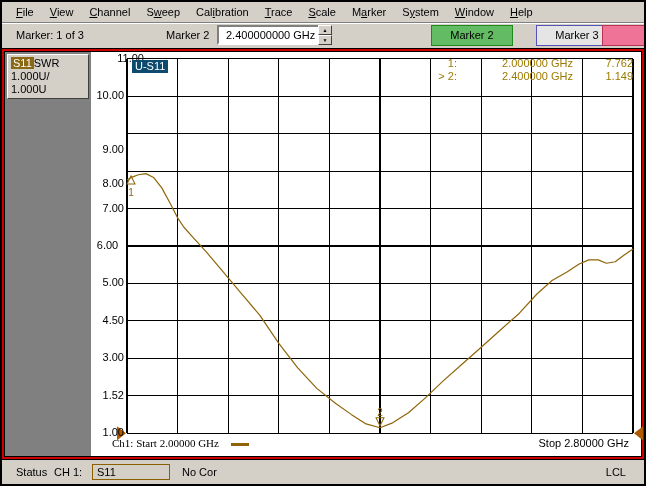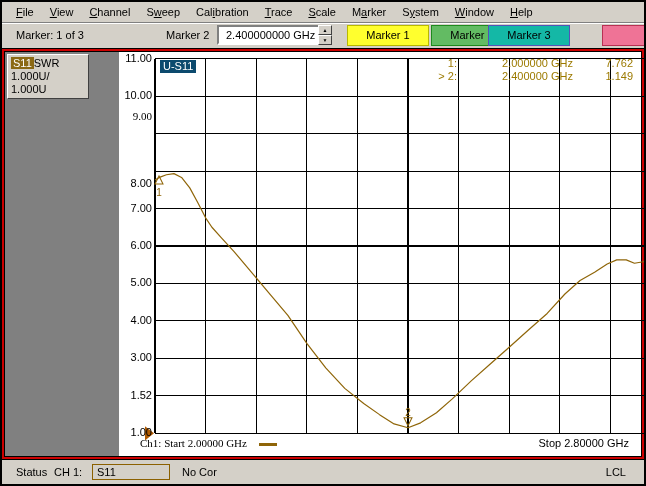--- a/index.html
+++ b/index.html
@@ -20,21 +20,21 @@
   .tb-input{position:absolute;left:215px;top:2px;width:92px;height:14px;
     border:2px solid;border-color:#808080 #fff #fff #808080;background:#fff;
     font-family:"Liberation Sans",sans-serif;font-size:11px;padding:1px 7px;}
   .spinner{position:absolute;left:316px;top:2px;width:14px;height:20px;display:flex;flex-direction:column;}
   .spin-btn{flex:1;background:#d4d0c8;border:1px solid;border-color:#fff #404040 #404040 #fff;
     font-size:5px;line-height:7px;text-align:center;padding:0;cursor:default;}
   .tb-btn{position:absolute;top:2px;height:19px;line-height:19px;text-align:center;
     border:1px solid;cursor:default;}
   
   .main{height:412px;background:#cc0000;padding:2px;border-top:1px solid #000;border-bottom:1px solid #000;box-sizing:border-box;}
-  .main-inner{height:100%;border:1px solid #000;background:#808080;display:flex;box-sizing:border-box;gap:28px;}
+  .main-inner{height:100%;border:1px solid #000;background:#808080;display:flex;box-sizing:border-box;}
   .sidebar{width:86px;background:#808080;flex:0 0 86px;}
   .meas-panel{margin:2px;background:#d4d0c8;border:1px solid;border-color:#fff #404040 #404040 #fff;
     padding:2px 3px;line-height:13px;}
   .s11-tag{background:#8b6914;color:#fff;padding:0 2px;}
   .chart{flex:1;background:#fff;position:relative;}
   .ytick{position:absolute;left:0;width:33px;height:12px;line-height:12px;text-align:right;}
   #plot-svg{position:absolute;left:36px;top:6px;overflow:visible;}
   .trace-title{position:absolute;left:41px;top:8px;background:#0c4a6e;color:#fff;
     padding:0 3px;height:13px;line-height:13px;}
   .readout{position:absolute;top:5px;right:8px;color:#9c7a00;line-height:13px;}
@@ -69,23 +69,22 @@
   </div>
 
 <div class="toolbar">
   <span class="tb-text" style="left:14px">Marker: 1 of 3</span>
   <span class="tb-text" style="left:164px">Marker 2</span>
   <input class="tb-input" type="text" value="2.400000000 GHz" style="">
   <div class="spinner">
     <button class="spin-btn">▲</button>
     <button class="spin-btn">▼</button>
   </div>
-<div class="tb-btn" style="left: 345px; width: 80px; background: rgb(255, 255, 46); border-color: rgb(184, 184, 0);">Marker 1</div>
     <div class="tb-btn" style="left: 429px; width: 80px; background: rgb(99, 187, 99); border-color: rgb(30, 138, 30);">Marker 2</div>
-    <div class="tb-btn" style="left: 486px; width: 80px; background: #14b8a6; border-color: rgb(83, 83, 184);">Marker 3</div>
+    <div class="tb-btn" style="left: 534px; width: 80px; background: #e5e5e5; border-color: rgb(83, 83, 184);">Marker 3</div>
     <div class="tb-btn" style="left: 600px; width: 43px; background: rgb(239, 115, 150); border-color: rgb(184, 48, 83); padding-left: 28px;">Off</div>
   </div>
 
 <div class="main">
   <div class="main-inner">
     <div class="sidebar">
       <div class="meas-panel">
         <div><span class="s11-tag">S11</span><span>SWR</span></div>
         <div>1.000U/</div>
         <div>1.000U</div>
@@ -117,28 +116,28 @@
           <line x1="0" y1="374" x2="505" y2="374" stroke="#000" stroke-width="1" shape-rendering="crispEdges"></line>
           <polyline points="0.0,121.2 5.1,118.2 11.4,115.9 18.9,114.8 26.5,118.6 34.7,129.0 42.9,144.0 50.5,158.9 56.8,168.3 66.3,178.8 78.9,192.6 94.7,211.3 113.6,233.8 132.6,256.2 151.5,284.2 170.4,308.6 189.4,329.1 208.3,344.1 224.1,355.3 238.6,364.6 252.5,368.4 265.1,363.5 280.9,353.4 296.7,339.6 315.6,321.6 334.6,304.8 353.5,288.0 372.4,271.1 391.4,254.3 409.1,234.9 424.2,221.4 438.7,213.2 451.3,205.0 460.8,200.8 470.3,200.8 478.5,204.2 487.3,202.7 496.2,196.0 505.0,190.0" fill="none" stroke="#8f6508" stroke-width="1.2" stroke-linejoin="round"></polyline>
           <polygon points="0,125.1012 8,125.1012 4,117.1012" fill="none" stroke="#8f6508"></polygon>
           <text x="4" y="137.1012" text-anchor="middle" font-size="10" fill="#8f6508" font-family="Liberation Sans, sans-serif">1</text>
           <polygon points="248.5,358.4274 256.5,358.4274 252.5,366.4274" fill="none" stroke="#8f6508"></polygon>
           <text x="252.5" y="356.4274" text-anchor="middle" font-size="10" fill="#8f6508" font-family="Liberation Sans, sans-serif">2</text>
           <polygon points="-10,367 -10,381 -1,374" fill="#b05a00"></polygon>
           <polygon points="515,367 515,381 506,374" fill="#b05a00"></polygon>
         </svg>
       <div>
-          <div class="ytick" style="top: 0px;">11.00</div>
+          <div class="ytick" style="top: 0px; padding-left: 20px;">11.00</div>
           <div class="ytick" style="top: 37.4px;">10.00</div>
-          <div class="ytick" style="top: 58px; font-family: Liberation Serif, serif;">9.00</div>
+          <div class="ytick" style="top: 91px;">9.00</div>
           <div class="ytick" style="top: 125px;">8.00</div>
           <div class="ytick" style="top: 149.6px;">7.00</div>
-          <div class="ytick" style="top: 187px;">6.00</div>
+          <div class="ytick" style="top: 187px; text-align: center;">6.00</div>
           <div class="ytick" style="top: 224.4px;">5.00</div>
-          <div class="ytick" style="top: 261.8px;">4.00</div>
+          <div class="ytick" style="top: 261.8px;">4.50</div>
           <div class="ytick" style="top: 299.2px;">3.00</div>
           <div class="ytick" style="top: 336.6px;">1.52</div>
           <div class="ytick" style="top: 374px;">1.00</div>
         </div>
       <span class="trace-title">U-S11</span>
       <div class="readout">
         <div class="ro-row">
           <span class="ro-label">1:</span>
           <span class="ro-freq">2.000000 GHz</span>
           <span class="ro-val">7.762</span>

